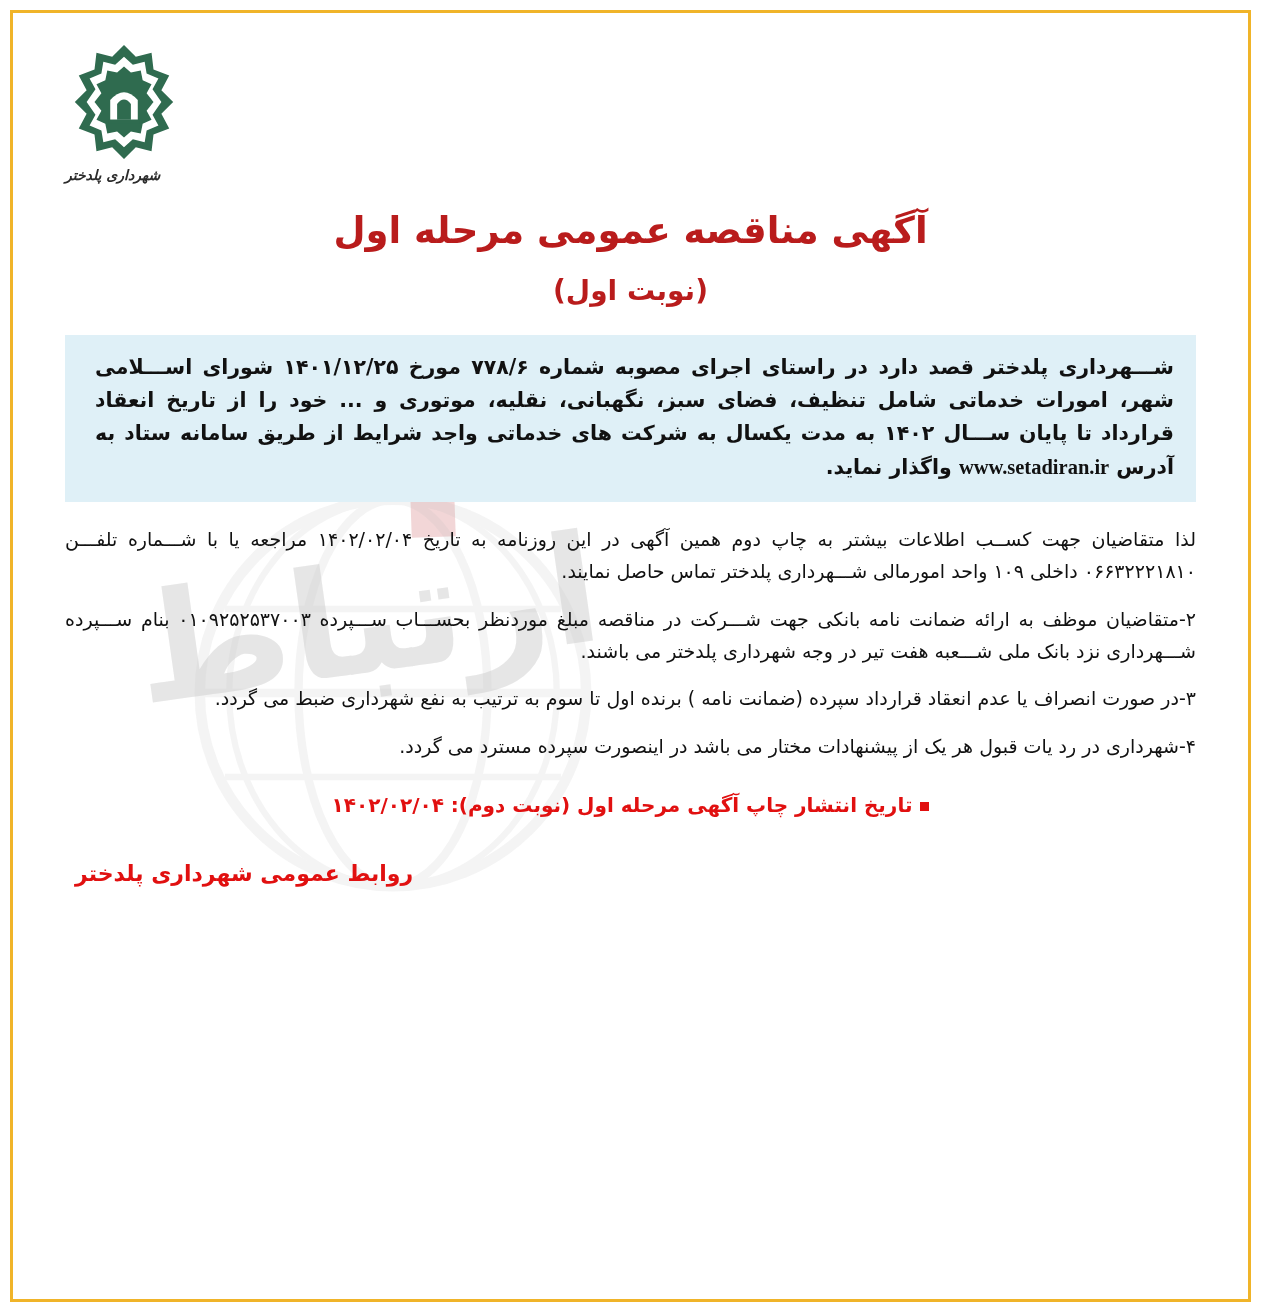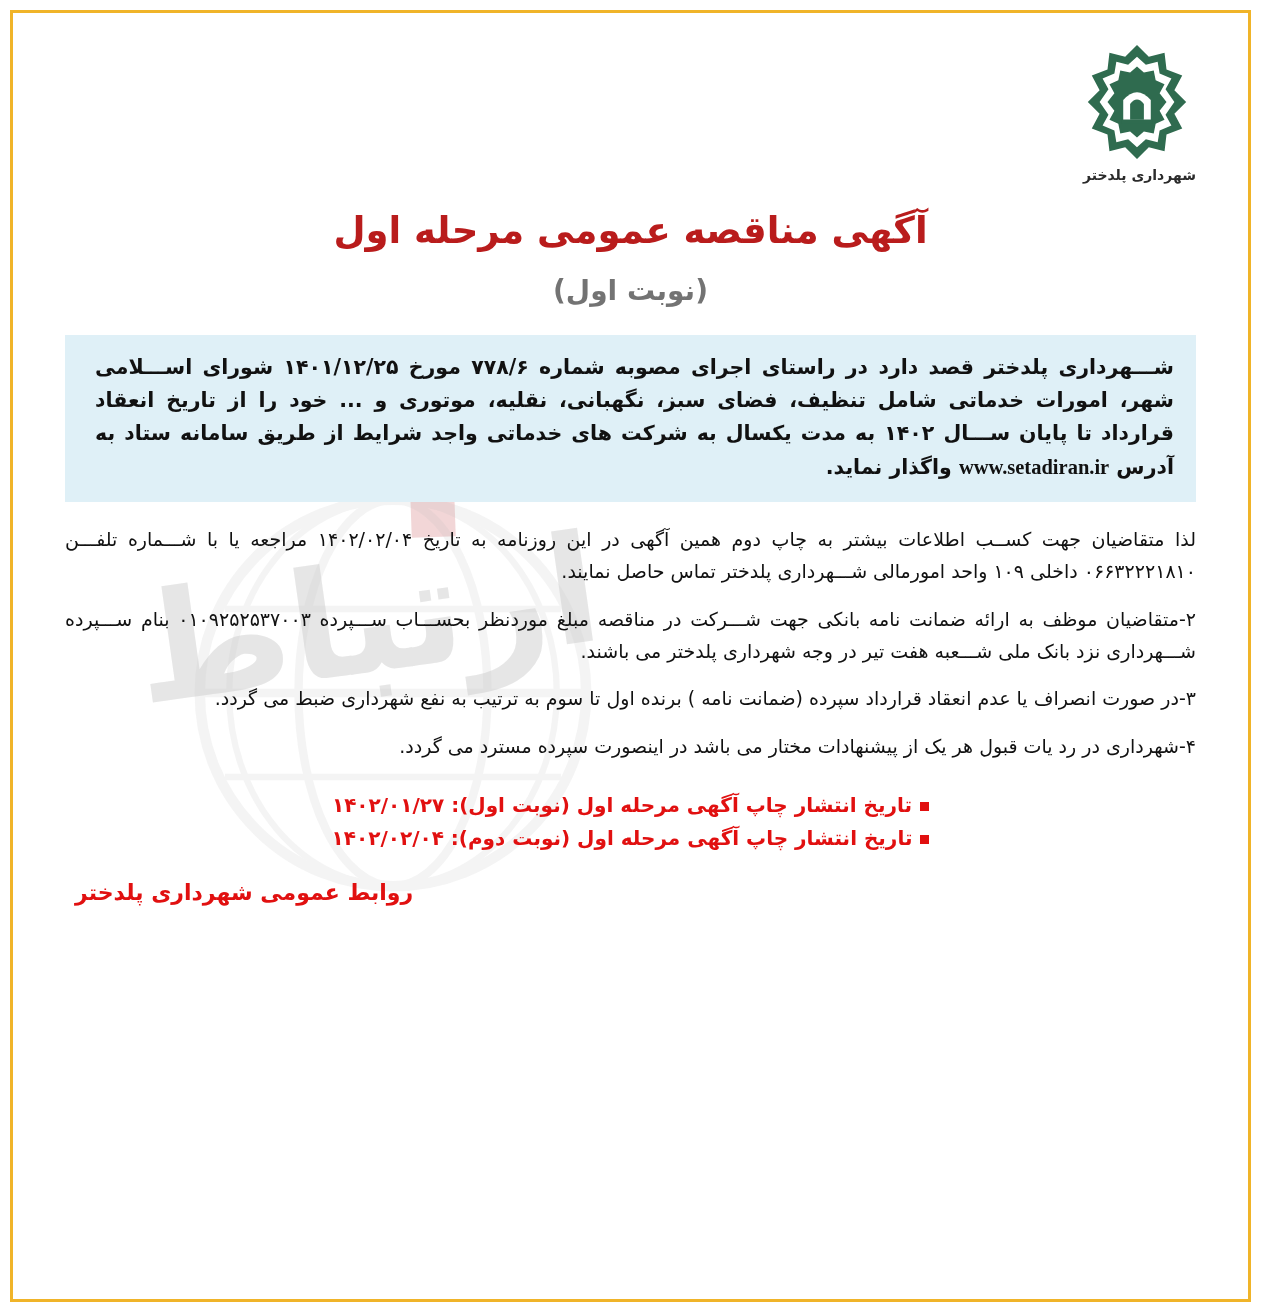--- a/index.html
+++ b/index.html
@@ -66,22 +66,23 @@
     background: #f0cfd0;
     opacity: 0.85;
     z-index: 0;
     transform: rotate(-2deg);
   }
 
   .content { position: relative; z-index: 2; }
 
   
   .logo-block {
-    text-align: right;
+    text-align: left;
     margin-top: 8px;
+    font-style: italic;
   }
   .logo-mark {
     display: inline-block;
     width: 118px;
     height: 118px;
   }
   .logo-caption {
     font-size: 14px;
     color: #2b2b2b;
     margin-top: 2px;
@@ -92,21 +93,21 @@
   .main-title {
     text-align: center;
     color: #b91c1c;
     font-size: 37px;
     font-weight: bold;
     margin: 26px 0 0 0;
     letter-spacing: -0.5px;
   }
   .sub-title {
     text-align: center;
-    color: #737373;
+    color: #b91c1c;
     font-size: 28px;
     font-weight: bold;
     margin: 22px 0 0 0;
   }
 
   .callout {
     margin: 28px 0 0 0;
     background: #dff0f7;
     padding: 16px 22px 18px 30px;
     box-sizing: border-box;
@@ -164,21 +165,21 @@
     margin-top: 26px;
     text-align: center;
     position: relative;
   }
   .signature-text {
     color: #e11010;
     font-size: 22px;
     font-weight: bold;
     position: absolute;
     left: 10px;
-    top: 4px;
+    top: 18px;
   }
   .spacer { height: 46px; }
 </style>
 </head>
 <body>
 
 <div class="page-frame">
   <div class="inner">
 
     <div class="pink-square"></div>
@@ -230,23 +231,20 @@
 
       <div class="body-block">
         <p>لذا متقاضیان جهت کســب اطلاعات بیشتر به چاپ دوم همین آگهی در این روزنامه به تاریخ ۱۴۰۲/۰۲/۰۴ مراجعه یا با شـــماره تلفـــن ۰۶۶۳۲۲۲۱۸۱۰ داخلی ۱۰۹ واحد امورمالی شـــهرداری پلدختر تماس حاصل نمایند.</p>
         <p>۲-متقاضیان موظف به ارائه ضمانت نامه بانکی جهت شـــرکت در مناقصه مبلغ موردنظر بحســـاب ســـپرده ۰۱۰۹۲۵۲۵۳۷۰۰۳ بنام ســـپرده شـــهرداری نزد بانک ملی شـــعبه هفت تیر در وجه شهرداری پلدختر می باشند.</p>
         <p>۳-در صورت انصراف یا عدم انعقاد قرارداد سپرده (ضمانت نامه ) برنده اول تا سوم به ترتیب به نفع شهرداری ضبط می گردد.</p>
         <p>۴-شهرداری در رد یات قبول هر یک از پیشنهادات مختار می باشد در اینصورت سپرده مسترد می گردد.</p>
       </div>
 
       <div class="dates">
         <span class="date-line">
-          <span class="bullet-sq"></span><span>تاریخ انتشار چاپ آگهی مرحله اول (نوبت اول): ۱۴۰۲/۰۱/۲۷</span>
-        </span>
-        <span class="date-line">
           <span class="bullet-sq"></span><span>تاریخ انتشار چاپ آگهی مرحله اول (نوبت دوم): ۱۴۰۲/۰۲/۰۴</span>
         </span>
       </div>
 
       <div class="signature">
         <span class="signature-text">روابط عمومی شهرداری پلدختر</span>
         <div class="spacer"></div>
       </div>
 
     </div>

